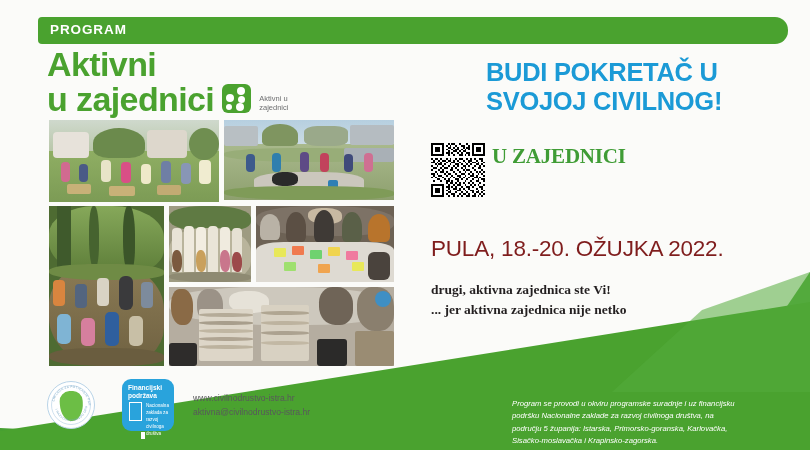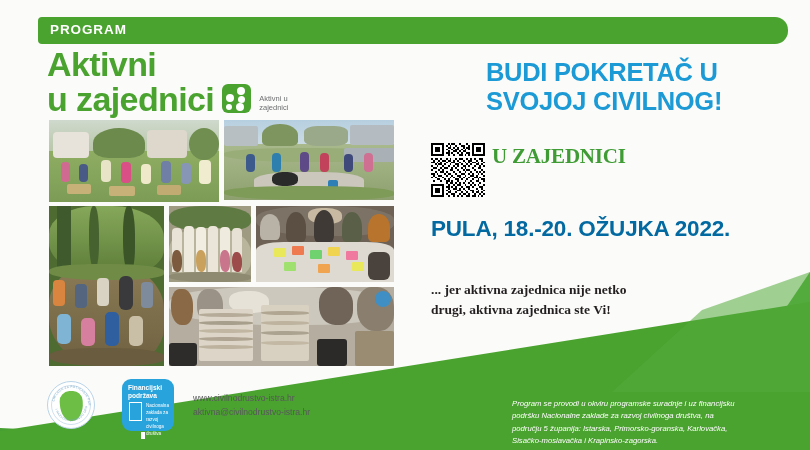--- a/index.html
+++ b/index.html
@@ -95,22 +95,22 @@
     width: 54px; height: 54px; z-index: 4;
     background: #ffffff;
   }
   .akademija {
     position: absolute; left: 492px; top: 145px; z-index: 4;
     font-family: "Liberation Serif", serif;
     font-size: 21px; font-weight: bold; color: #3f9c35;
     line-height: 1.13; letter-spacing: -0.2px; white-space: nowrap;
   }
   .datum {
-    position: absolute; left: 431px; top: 216px; z-index: 4;
-    font-size: 22.5px; font-weight: bold; color: #0369a1;
+    position: absolute; left: 431px; top: 236px; z-index: 4;
+    font-size: 22.5px; font-weight: normal; color: #7f1d1d;
     letter-spacing: -0.2px; white-space: nowrap;
   }
   .tagline {
     position: absolute; left: 431px; top: 280px; z-index: 4;
     font-family: "Liberation Serif", serif;
     font-size: 13.5px; font-weight: bold; color: #231f20;
     line-height: 1.5; white-space: nowrap;
   }
 
   
@@ -582,22 +582,22 @@
     </g>
   </svg>
 
   <div class="akademija">
     <div>U ZAJEDNICI</div>
   </div>
 
   <div class="datum">PULA, 18.-20. OŽUJKA 2022.</div>
 
   <div class="tagline">
+    <div>drugi, aktivna zajednica ste Vi!</div>
     <div>... jer aktivna zajednica nije netko</div>
-    <div>drugi, aktivna zajednica ste Vi!</div>
   </div>
 
   <div class="seal">
     <div class="ring"></div>
     <div class="istria"></div>
     <svg class="sealtext" viewBox="0 0 48 48">
       <defs>
         <path id="circTop" d="M6,24 A18,18 0 0,1 42,24"></path>
         <path id="circBot" d="M7,24 A17,17 0 0,0 41,24"></path>
       </defs>

